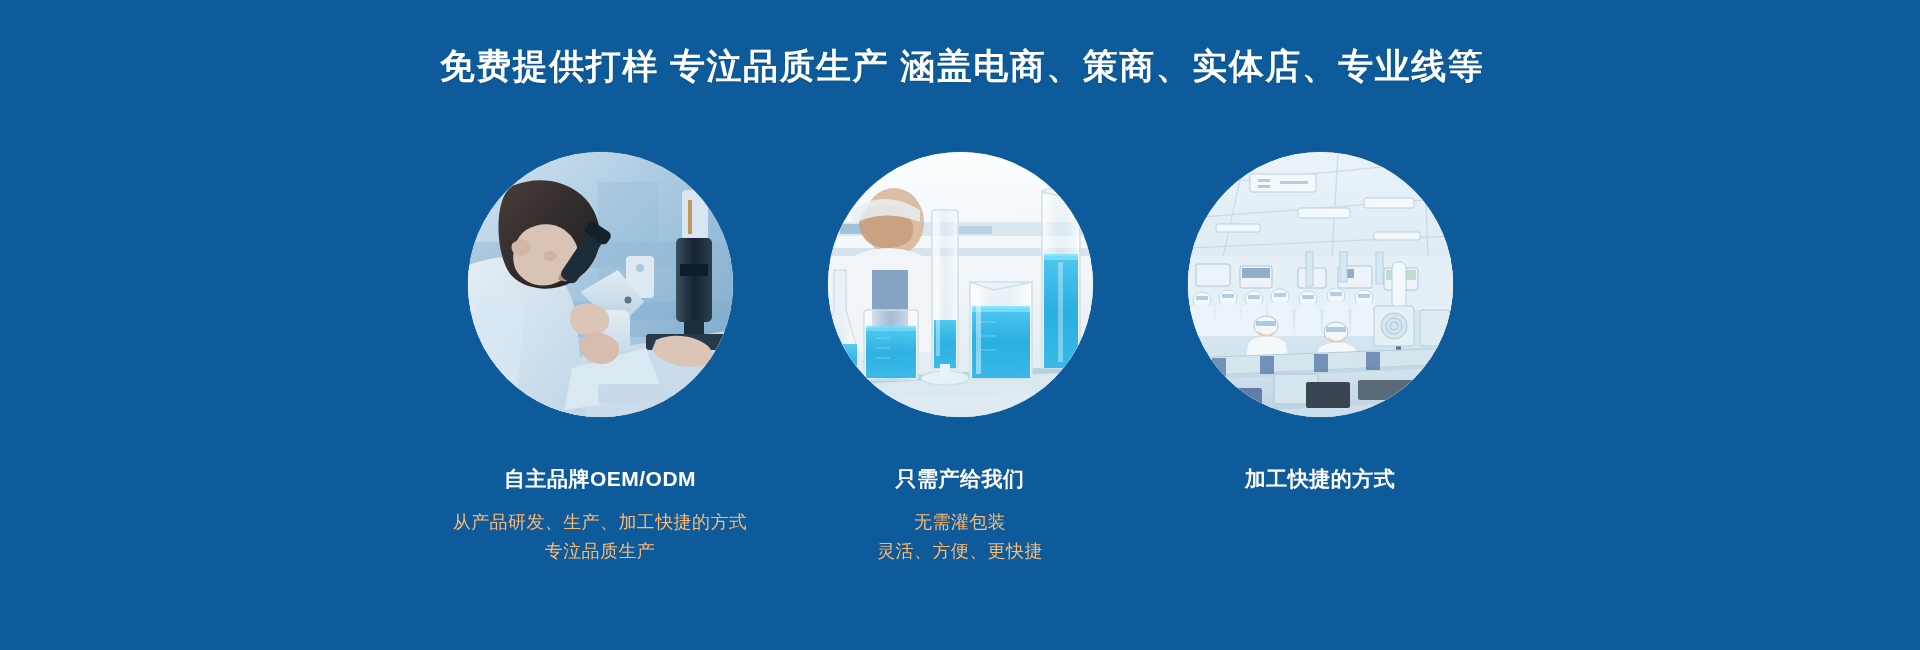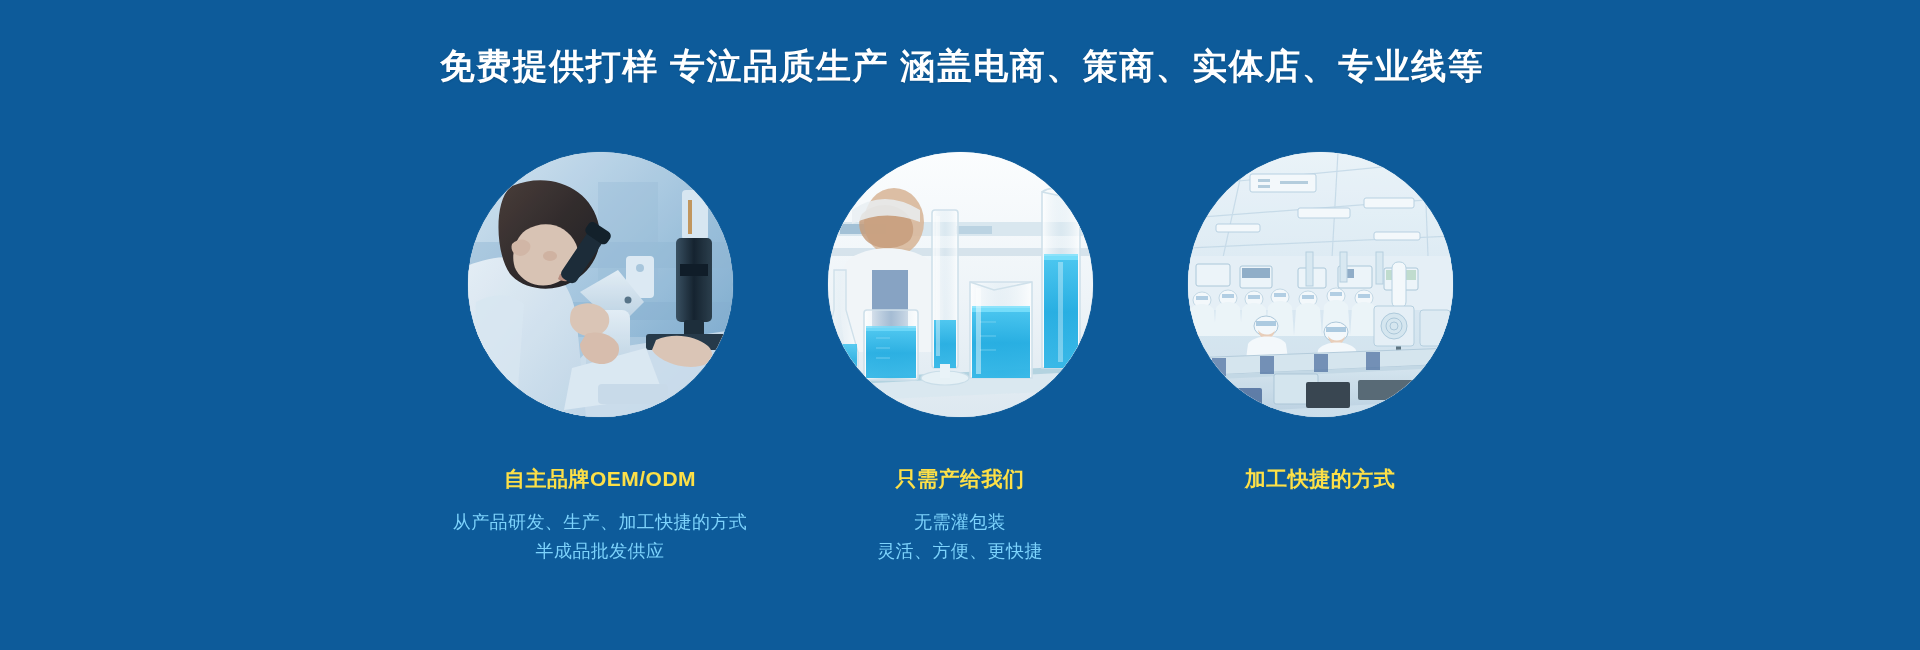--- a/index.html
+++ b/index.html
@@ -53,33 +53,33 @@
     background:#eaf2f8;
     box-shadow:0 0 0 1px rgba(255,255,255,.06);
     flex:0 0 auto;
   }
   .photo svg { display:block; width:100%; height:100%; }
 
   .card-title {
     margin-top:48px;
     font-size:21px;
     font-weight:700;
-    color:#fde047;
+    color:#ffffff;
     letter-spacing:.5px;
     white-space:nowrap;
     text-align:center;
   }
   .card-lines {
     margin-top:15px;
     text-align:center;
   }
   .card-line {
     font-size:18px;
     line-height:1.62;
-    color:#7dd3fc;
+    color:#fdba74;
     letter-spacing:.4px;
     white-space:nowrap;
   }
   
   .card:nth-child(2) .card-title,
   .card:nth-child(3) .card-title { font-size:21px; }
 </style>
 </head>
 <body>
 
@@ -160,21 +160,21 @@
           <path d="M108 154 C120 148 134 152 140 162 C144 172 138 182 126 184 C114 186 102 178 102 168 C102 160 104 156 108 154 Z" fill="#f2d0b7"></path>
           <path d="M118 182 C130 178 144 182 150 192 C154 202 146 212 134 212 C120 212 112 202 112 192 Z" fill="#eec6ac"></path>
           <path d="M188 188 C206 180 228 184 240 194 C248 202 244 212 232 214 C212 218 190 208 184 198 Z" fill="#f2d0b7"></path>
 
           <rect width="265" height="265" fill="#2f78b4" opacity=".12"></rect>
         </svg>
       </div>
       <div class="card-title">自主品牌OEM/ODM</div>
       <div class="card-lines">
         <div class="card-line">从产品研发、生产、加工快捷的方式</div>
-        <div class="card-line">半成品批发供应</div>
+        <div class="card-line">专泣品质生产</div>
       </div>
     </div>
 
     <div class="card">
       <div class="photo">
         <svg viewBox="0 0 265 265" preserveAspectRatio="xMidYMid slice" aria-hidden="true">
           <defs>
             <linearGradient id="c2bg" x1="0" y1="0" x2="0" y2="1">
               <stop offset="0" stop-color="#fbfdfe"></stop>
               <stop offset=".55" stop-color="#eef4f8"></stop>

